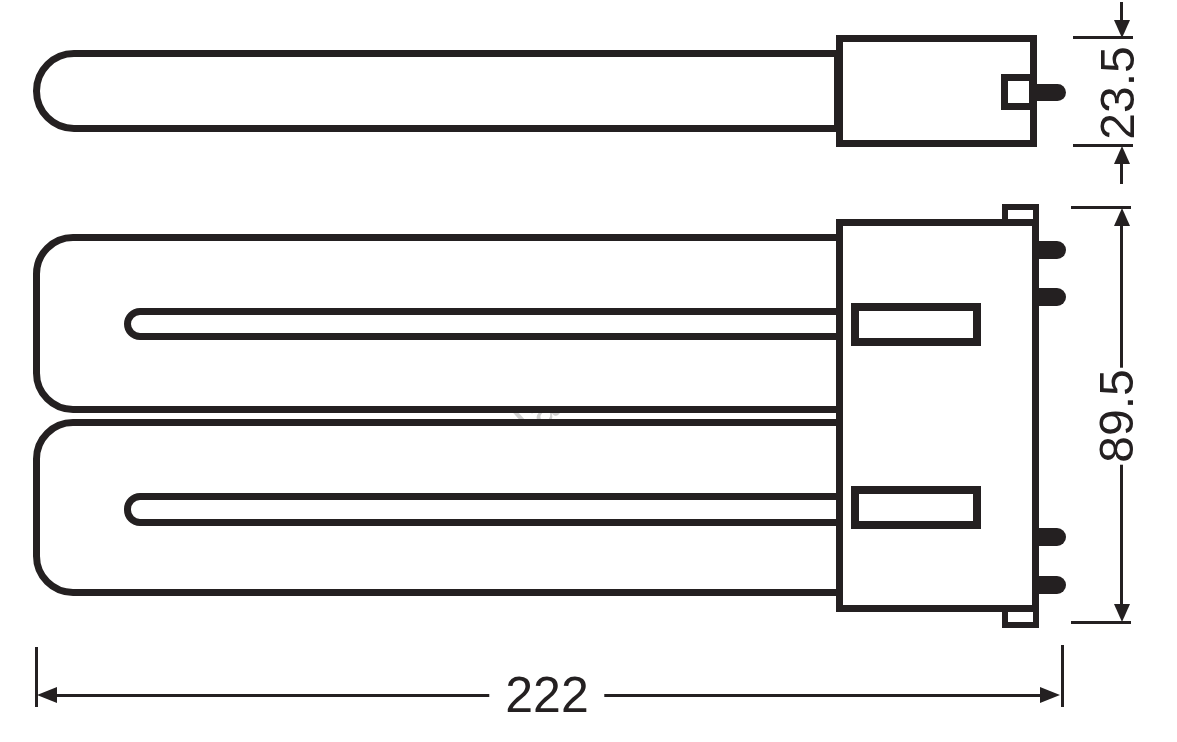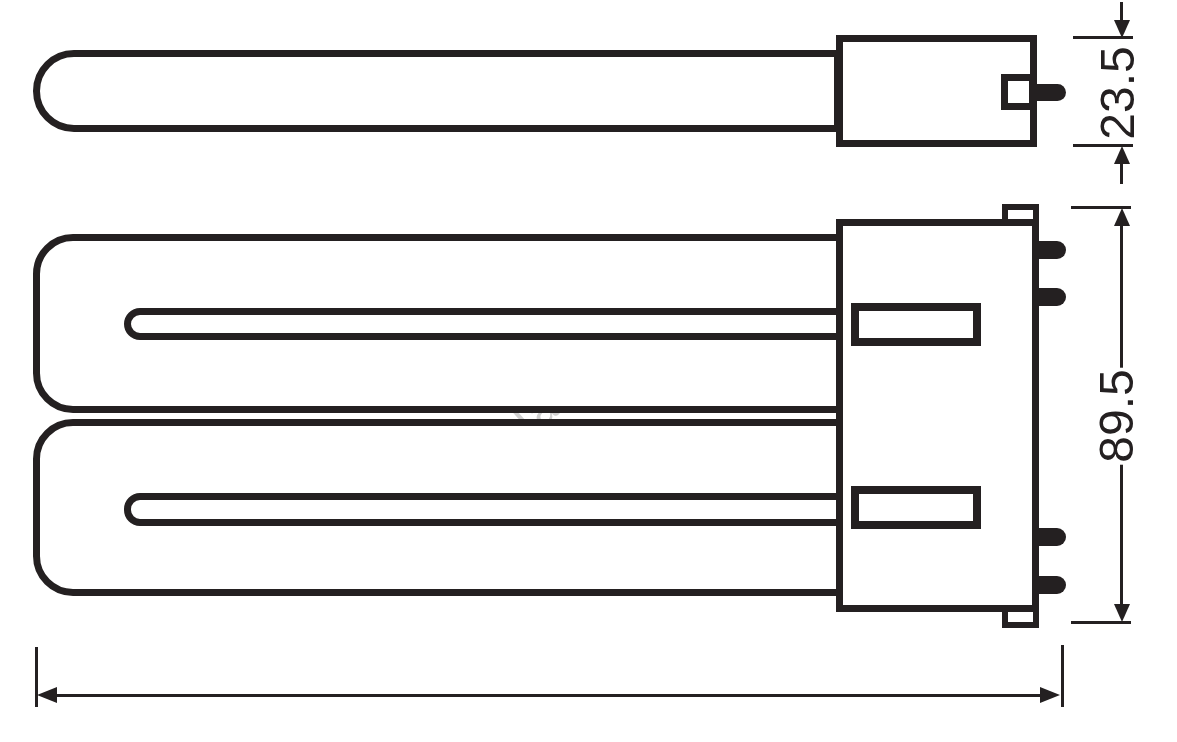--- a/index.html
+++ b/index.html
@@ -81,14 +81,15 @@
   <div class="abs thin" style="left:1120px;top:224px;width:3px;height:384px;"></div>
   <div class="abs head up" style="left:1114px;top:208px;"></div>
   <div class="abs head down" style="left:1114px;top:604px;"></div>
   <div class="abs dimlabel rot" style="left:1117px;top:416px;background:#ffffff;padding:6px 2px;">89.5</div>
 
   <div class="abs thin" style="left:35px;top:647px;width:3px;height:60px;"></div>
   <div class="abs thin" style="left:1061px;top:645px;width:3px;height:62px;"></div>
   <div class="abs thin" style="left:52px;top:694px;width:992px;height:3px;"></div>
   <div class="abs head left" style="left:37px;top:687px;"></div>
   <div class="abs head right" style="left:1040px;top:687px;"></div>
+  <div class="abs dimlabel" style="left:547px;top:695px;background:#ffffff;padding:0 16px;font-size:50px;">222</div>
 
 </div>
 
 </body></html>

